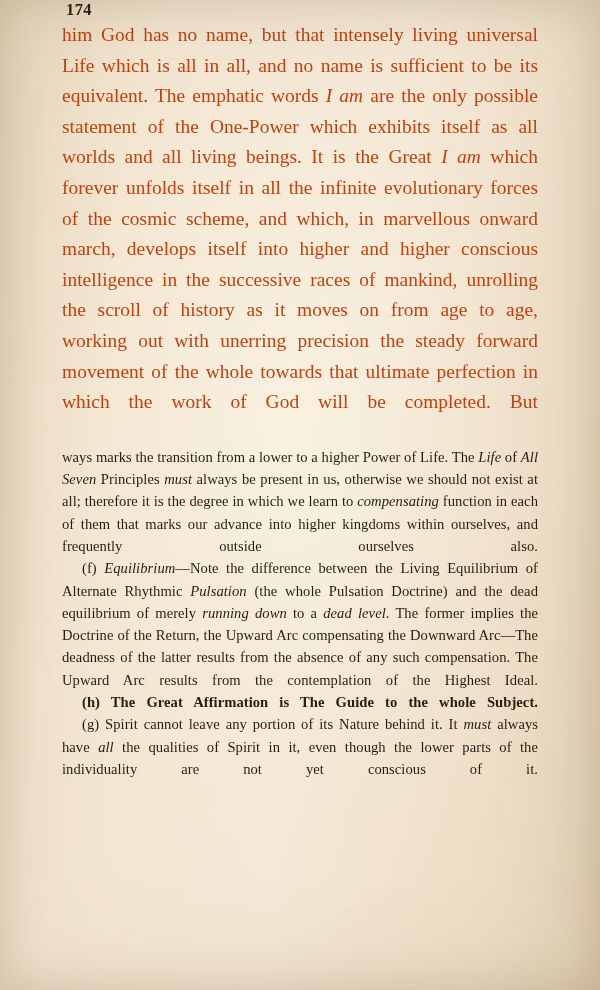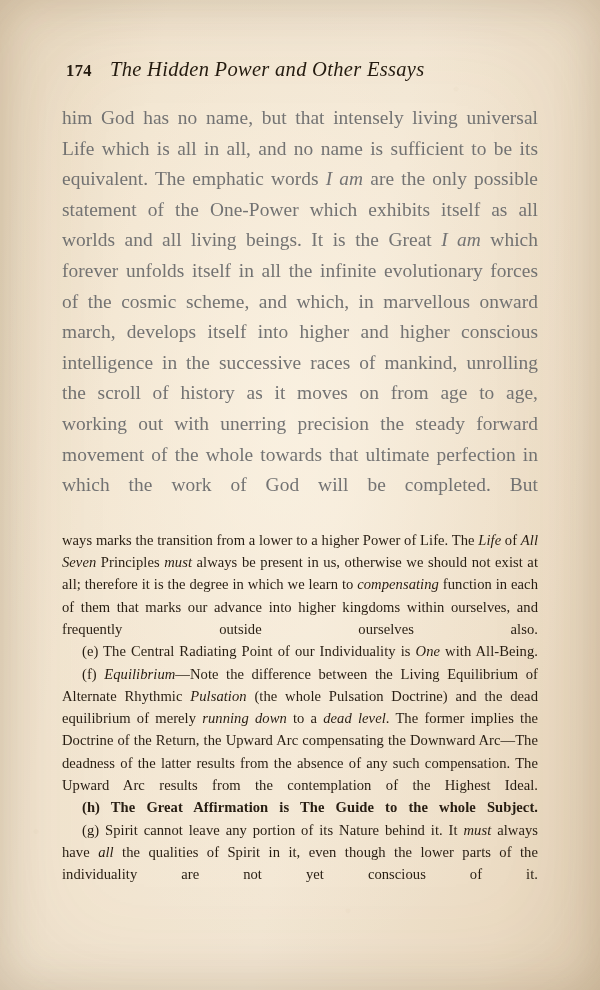--- a/index.html
+++ b/index.html
@@ -49,47 +49,45 @@
     height: 990px;
     box-sizing: border-box;
     padding: 0 62px;
   }
 
   
   .running-head {
     display: flex;
     align-items: baseline;
     gap: 18px;
-    padding-top: 58px;
     padding-left: 4px;
   }
   .folio {
     font-family: "Liberation Serif", serif;
     font-size: 16.5px;
     font-weight: 700;
     letter-spacing: 0.4px;
     color: #241b10;
   }
   .head-title {
     font-family: "Liberation Serif", serif;
     font-style: italic;
     font-size: 20.5px;
     letter-spacing: 0.3px;
     color: #241b10;
     white-space: nowrap;
   }
 
   
   .body-block {
-    margin-top: 22px;
     font-size: 19.4px;
     line-height: 30.6px;
     text-align: justify;
     text-align-last: justify;
-    color: #737373;
+    color: #c2410c;
     letter-spacing: 0.05px;
     word-spacing: 0.6px;
   }
   .body-block i { font-style: italic; }
 
   
   .notes-block {
     margin-top: 28px;
     font-size: 14.6px;
     line-height: 22.3px;
@@ -113,28 +111,26 @@
 </head>
 <body>
 
 <div class="paper"></div>
 <div class="grain"></div>
 
 <div class="page">
 
   <div class="running-head">
     <span class="folio">174</span>
-    <span class="head-title">The Hidden Power and Other Essays</span>
   </div>
 
   <div class="body-block">him God has no name, but that intensely living universal Life which is all in all, and no name is sufficient to be its equivalent.  The emphatic words <i>I am</i> are the only possible statement of the One-Power which exhibits itself as all worlds and all living beings.  It is the Great <i>I am</i> which forever unfolds itself in all the infinite evolutionary forces of the cosmic scheme, and which, in marvellous onward march, develops itself into higher and higher conscious intelligence in the successive races of mankind, unrolling the scroll of history as it moves on from age to age, working out with unerring precision the steady forward movement of the whole towards that ultimate perfection in which the work of God will be completed.  But</div>
 
   <div class="notes-block">
     <p>ways marks the transition from a lower to a higher Power of Life.  The <i>Life</i> of <i>All Seven</i> Principles <i>must</i> always be present in us, otherwise we should not exist at all; therefore it is the degree in which we learn to <i>compensating</i> function in each of them that marks our advance into higher kingdoms within ourselves, and frequently outside ourselves also.</p>
-    <p class="indent">(e)   The Central Radiating Point of our Individuality is <i>One</i> with All-Being.</p>
     <p class="indent">(f)   <i>Equilibrium</i>—Note the difference between the Living Equilibrium of Alternate Rhythmic <i>Pulsation</i> (the whole Pulsation Doctrine) and the dead equilibrium of merely <i>running down</i> to a <i>dead level</i>.  The former implies the Doctrine of the Return, the Upward Arc compensating the Downward Arc—The deadness of the latter results from the absence of any such compensation.  The Upward Arc results from the contemplation of the Highest Ideal.</p>
     <p class="indent"><b>(h)   The Great Affirmation is The Guide to the whole Subject.</b></p>
     <p class="indent">(g)   Spirit cannot leave any portion of its Nature behind it. It <i>must</i> always have <i>all</i> the qualities of Spirit in it, even though the lower parts of the individuality are not yet conscious of it.</p>
   </div>
 
 </div>
 
 <div class="edge-shade"></div>
 
 </body></html>

